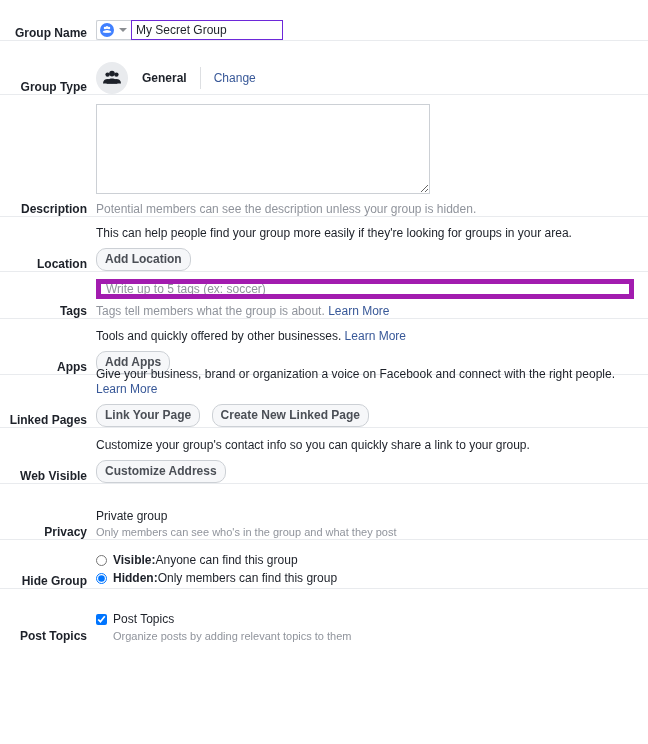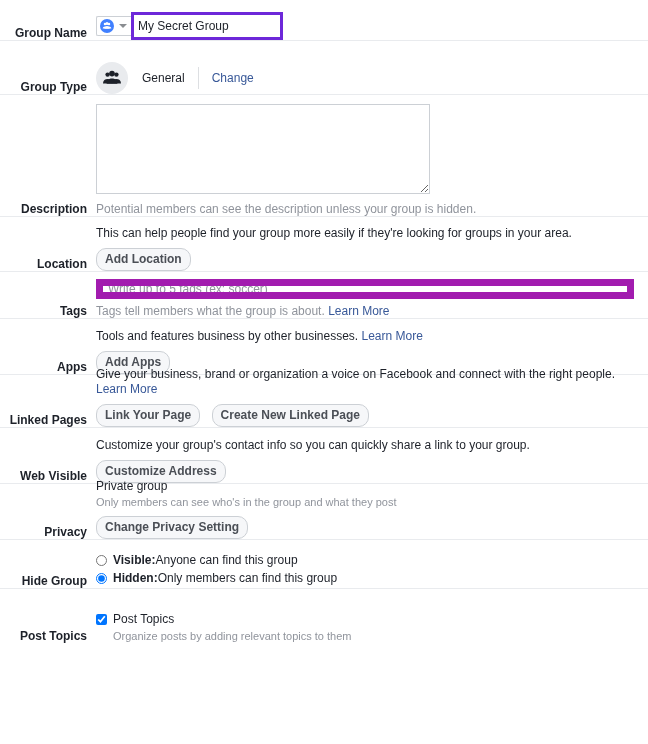--- a/index.html
+++ b/index.html
@@ -81,43 +81,43 @@
   .globe-dot svg { position: absolute; top: 2px; left: 2px; }
   .caret {
     width: 0; height: 0;
     border-left: 4px solid transparent;
     border-right: 4px solid transparent;
     border-top: 4px solid #8a8d91;
     margin-left: 5px;
   }
   .name-input {
     width: 152px;
-    height: 28px;
-    border: 3px solid #6d28d9;
+    height: 20px;
+    border: 1px solid #6d28d9;
     box-sizing: border-box;
     font-family: "Liberation Sans", sans-serif;
     font-size: 12px;
     color: #1d2129;
     padding: 0 4px;
     outline: none;
     background: #fff;
   }
 
   
   .type-wrap { display: flex; align-items: center; }
   .type-avatar {
     width: 32px; height: 32px;
     border-radius: 50%;
     background: #e9ebee;
     display: flex;
     align-items: center;
     justify-content: center;
     margin-right: 14px;
   }
-  .type-name { font-weight: normal; font-size: 12px; color: #1d2129; }
+  .type-name { font-weight: bold; font-size: 12px; color: #1d2129; }
   .vdiv {
     width: 1px; height: 22px;
     background: #dddfe2;
     margin: 0 13px;
   }
   .link {
     color: #385898;
     text-decoration: none;
     cursor: pointer;
     font-size: 12px;
@@ -168,21 +168,21 @@
     cursor: pointer;
     box-sizing: border-box;
   }
   .btn + .btn { margin-left: 8px; }
   .btn-row { margin-top: 7px; }
 
   
   .tags-input {
     width: 538px;
     height: 20px;
-    border: 7px solid #a21caf;
+    border: 5px solid #a21caf;
     box-sizing: border-box;
     font-family: "Liberation Sans", sans-serif;
     font-size: 12px;
     color: #1d2129;
     padding: 0 5px;
     outline: none;
     background: #fff;
     display: block;
   }
   .tags-input::placeholder { color: #90949c; }
@@ -296,21 +296,21 @@
         <span>Tags tell members what the group is about.</span>
         <a class="link">Learn More</a>
       </div>
     </div>
   </div>
 
   <div class="row r-apps">
     <div class="label-cell">Apps</div>
     <div class="content-cell">
       <div class="desc-line">
-        <span>Tools and features business by other businesses.</span>
+        <span>Tools and quickly offered by other businesses.</span>
         <a class="link">Learn More</a>
       </div>
       <div class="btn-row">
         <span class="btn">Add Apps</span>
       </div>
     </div>
   </div>
 
   <div class="row r-linked">
     <div class="label-cell">Linked Pages</div>
@@ -335,23 +335,20 @@
         <span class="btn">Customize Address</span>
       </div>
     </div>
   </div>
 
   <div class="row r-privacy">
     <div class="label-cell">Privacy</div>
     <div class="content-cell">
       <div class="priv-title">Private group</div>
       <div class="priv-sub">Only members can see who's in the group and what they post</div>
-      <div class="btn-row">
-        <span class="btn">Change Privacy Setting</span>
-      </div>
     </div>
   </div>
 
   <div class="row r-hide">
     <div class="label-cell">Hide Group</div>
     <div class="content-cell">
       <label class="opt">
         <input type="radio" name="hidegroup" style="">
         <span class="opt-text"><b>Visible:</b><span>Anyone can find this group</span></span>
       </label>

